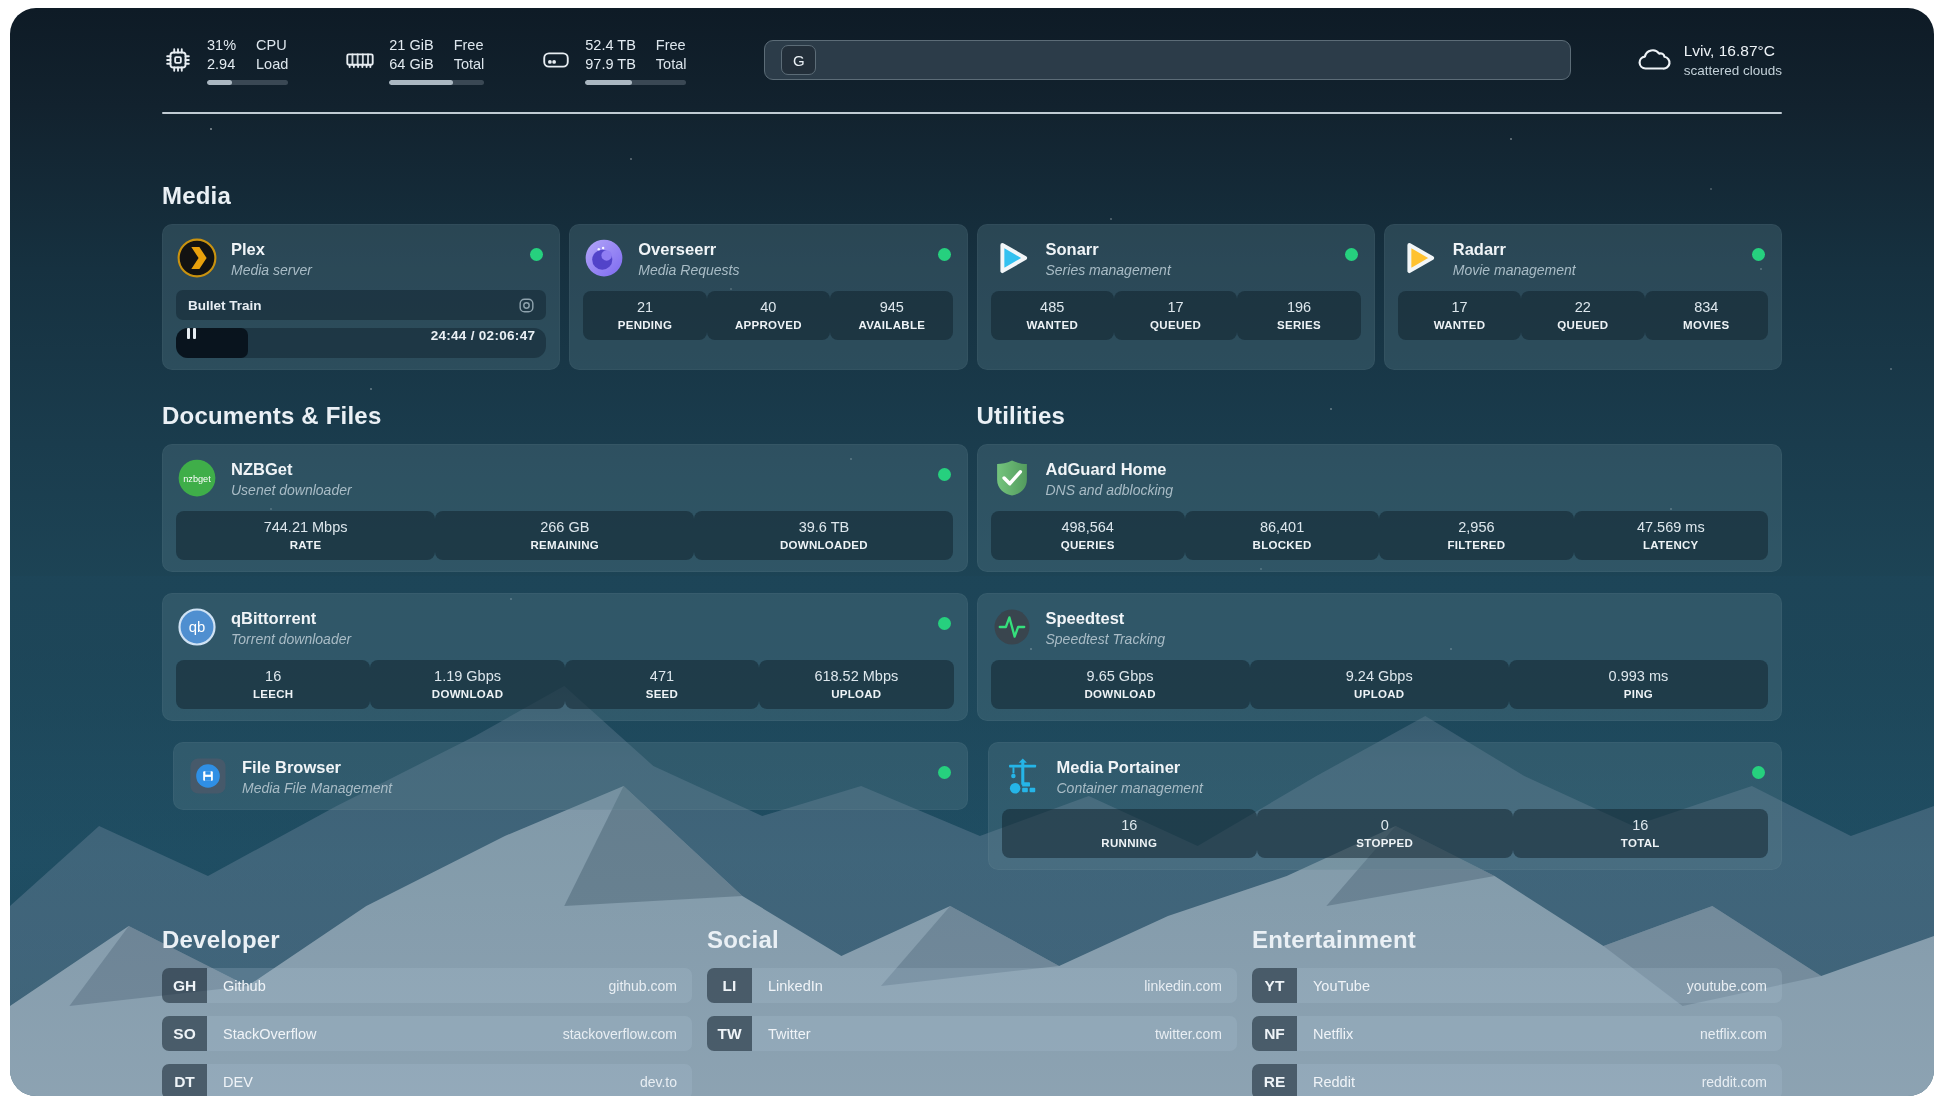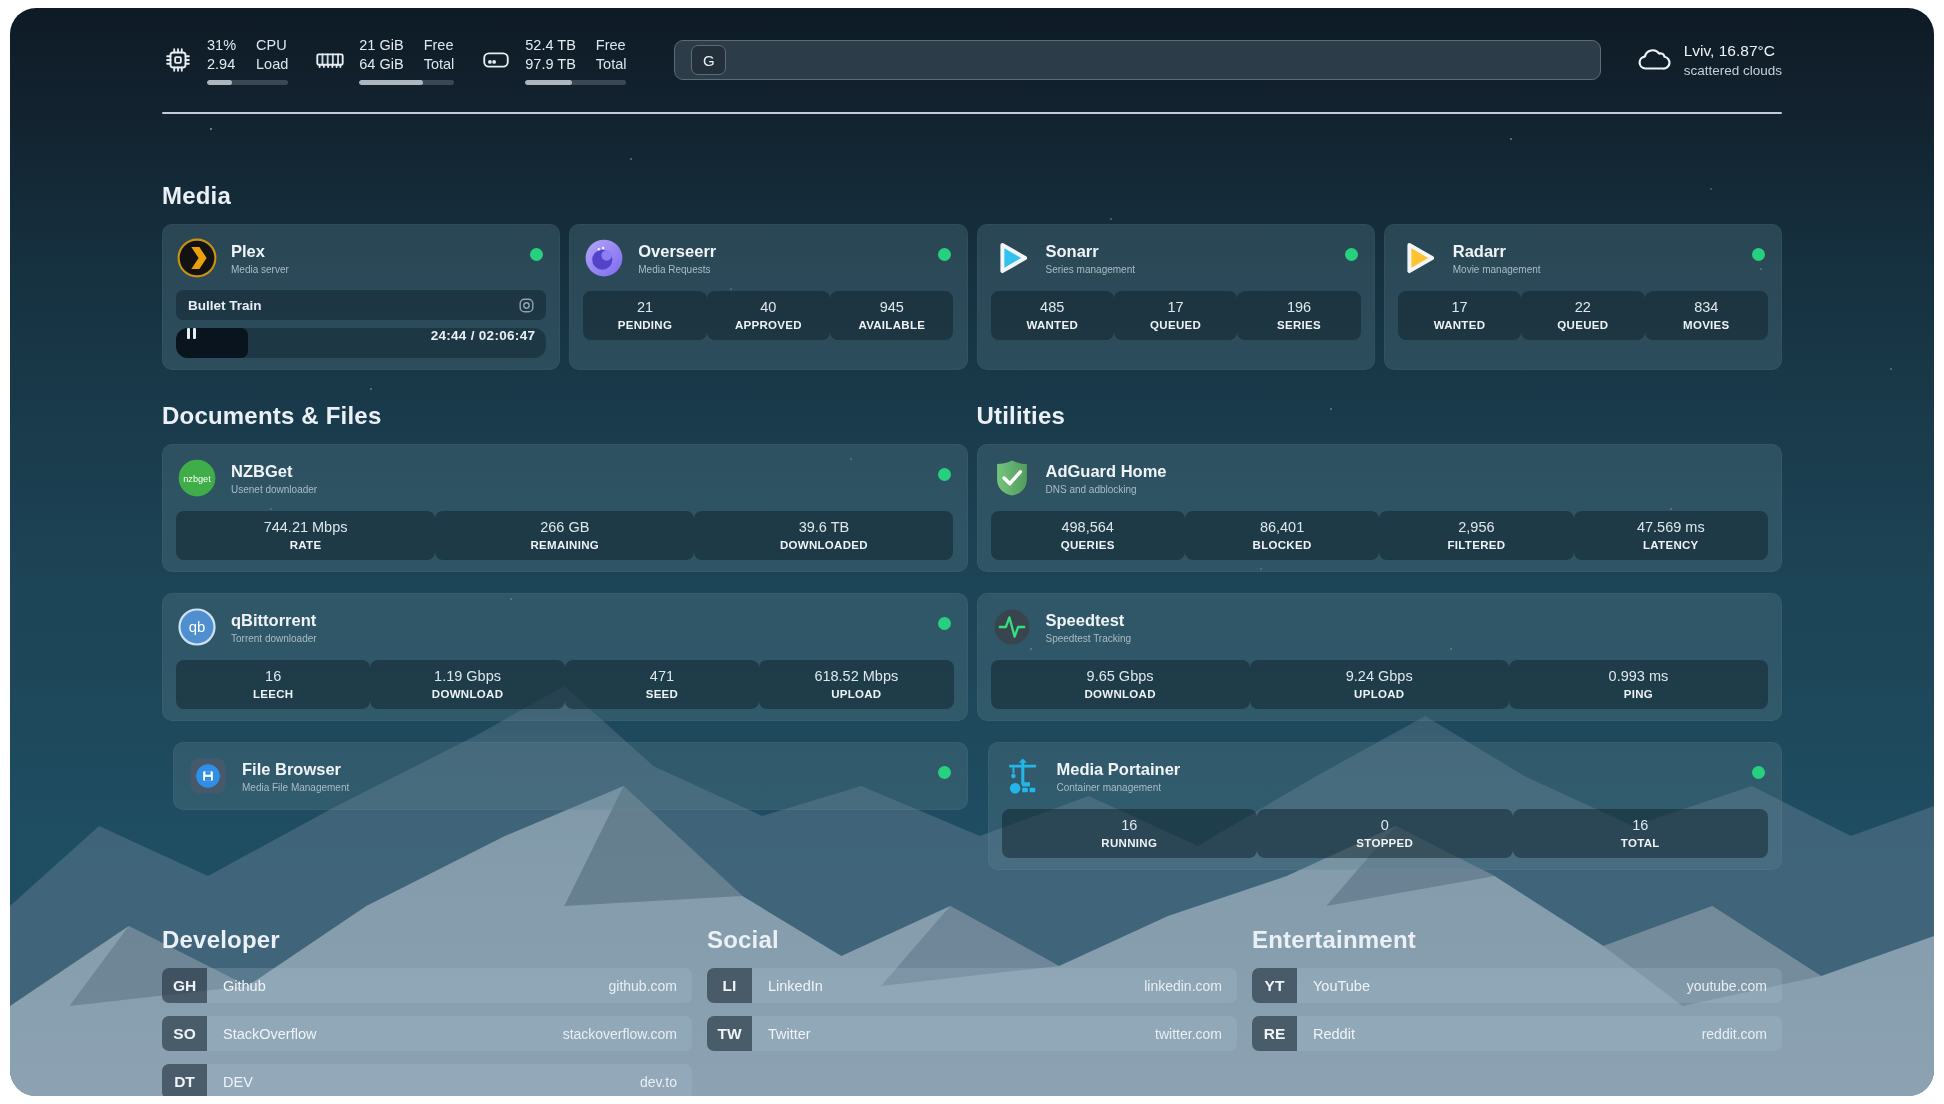--- a/index.html
+++ b/index.html
@@ -23,21 +23,21 @@
       160px 260px 0 rgba(255,255,255,.35), 640px 330px 0 rgba(255,255,255,.3),
       1120px 280px 0 rgba(255,255,255,.35), 1460px 380px 0 rgba(255,255,255,.3),
       300px 470px 0 rgba(255,255,255,.3), 820px 520px 0 rgba(255,255,255,.35),
       1680px 240px 0 rgba(255,255,255,.3), 1050px 440px 0 rgba(255,255,255,.25),
       520px 160px 0 rgba(255,255,255,.25), 1240px 520px 0 rgba(255,255,255,.3),
       60px 380px 0 rgba(255,255,255,.25), 1500px 60px 0 rgba(255,255,255,.25);
   }
   .content{ position:absolute; inset:0; padding:0 152px; }
 
   
-  .header{ height:104px; display:flex; align-items:center; }
+  .header{ height:104px; display:flex; align-items:center;gap:30px; }
   .hw{ display:flex; align-items:center; gap:13px; margin-right:26px; }
   .hw-icon{ width:32px; height:32px; color:#e7edf2; flex:none; }
   .hw-icon svg{ width:100%; height:100%; display:block; }
   .hw-body{ display:flex; flex-direction:column; }
   .hw-rows{ display:flex; gap:20px; }
   .hw-col{ display:flex; flex-direction:column; font-size:14.5px; line-height:19px; color:#e3ebf1; }
   .hw-col.lbl{ color:#dce5ec; }
   .hw-bar{ margin-top:6px; height:5px; border-radius:3px; background:#3a4854; overflow:hidden; }
   .hw-fill{ height:100%; border-radius:3px; background:#aab7c1; }
 
@@ -61,21 +61,21 @@
   .t-media{ margin-top:68px; margin-bottom:14px; }
 
   .media-grid{ display:grid; grid-template-columns:repeat(4,1fr); gap:9px; }
 
   .card{ background:rgba(94,128,143,.30); border-radius:10px; padding:12px 14px; position:relative;
     box-shadow:0 0 0 1px rgba(255,255,255,.035) inset; }
   .card-head{ display:flex; align-items:center; gap:13px; min-height:44px; cursor:pointer; padding-right:26px; }
   .app-icon{ width:42px; height:42px; flex:none; }
   .app-icon svg{ width:100%; height:100%; display:block; }
   .app-name{ font-size:16.5px; font-weight:600; color:#f0f4f7; line-height:20px; }
-  .app-sub{ font-size:10px; color:#a9bcc6; margin-top:3px; }
+  .app-sub{ font-size:14px; color:#a9bcc6; margin-top:3px;font-style:italic; }
   .dot{ position:absolute; top:24px; right:17px; width:13px; height:13px; border-radius:50%; background:#26d07e; }
 
   .stats{ display:grid; grid-auto-flow:column; grid-auto-columns:1fr; margin-top:11px; }
   .stat{ background:rgba(14,31,42,.5); border-radius:8px; padding:8px 4px 9px; text-align:center; }
   .stat-value{ font-size:14.5px; color:#dde7ed; }
   .stat-label{ font-size:11.5px; font-weight:700; color:#eef3f6; margin-top:4px; letter-spacing:.3px; }
 
   
   .np-row{ margin-top:10px; background:rgba(14,31,42,.45); border-radius:7px; height:30px;
     display:flex; align-items:center; padding:0 10px 0 12px; }
@@ -595,20 +595,25 @@
       </div>
 
       <div class="col">
         <div class="section-title">Entertainment</div>
         <div class="bm">
           <span class="bm-abbr">YT</span>
           <span class="bm-name">YouTube</span>
           <span class="bm-url">youtube.com</span>
         </div>
         <div class="bm">
+          <span class="bm-abbr">NF</span>
+          <span class="bm-name">Netflix</span>
+          <span class="bm-url">netflix.com</span>
+        </div>
+        <div class="bm">
           <span class="bm-abbr">RE</span>
           <span class="bm-name">Reddit</span>
           <span class="bm-url">reddit.com</span>
         </div>
       </div>
     </div>
 
   </div>
 </div>
 

